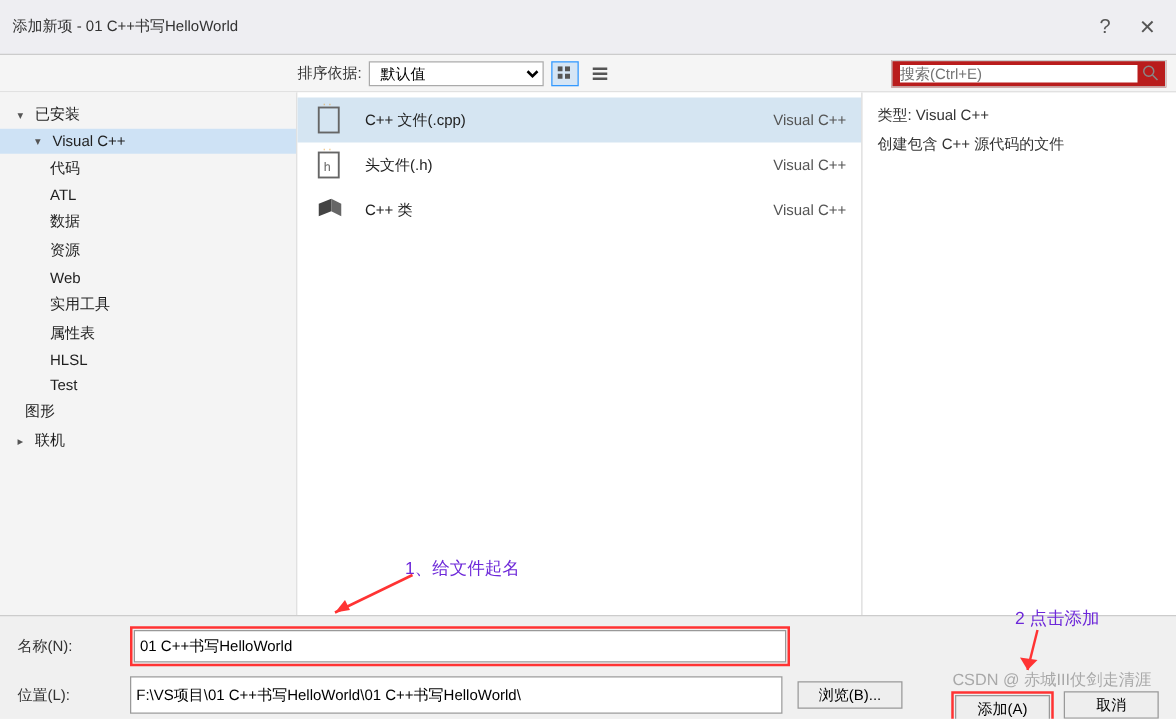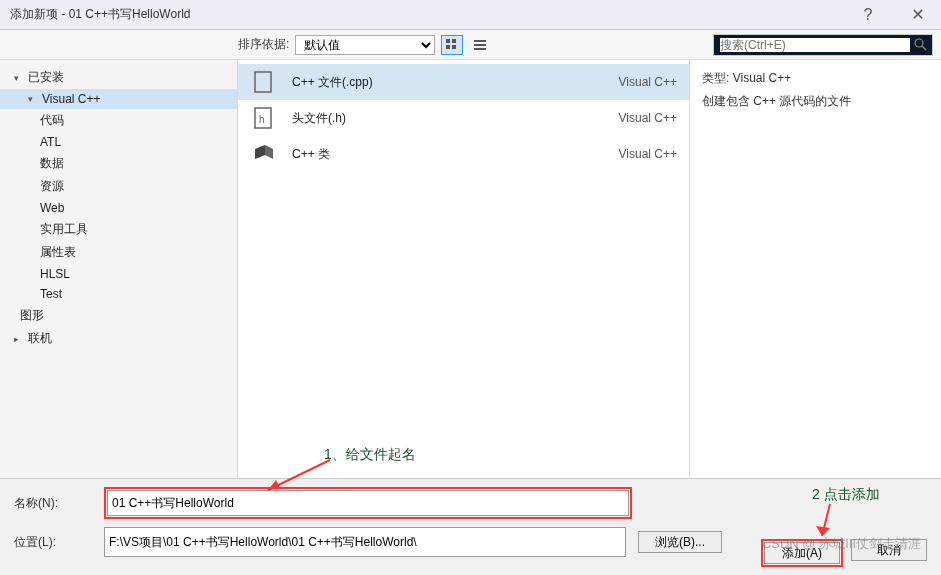--- a/index.html
+++ b/index.html
@@ -1,28 +1,28 @@
 <!DOCTYPE html>
 <html><head>
 <meta charset="utf-8">
 <style>
 * { box-sizing: border-box; margin: 0; padding: 0; font-family: "Microsoft YaHei", "Segoe UI", sans-serif; }
 body { width: 941px; height: 575px; background: #f0f0f0; overflow: hidden; position: relative; }
 
-.titlebar { height: 30px; background: #eeeef2; display: flex; align-items: center; padding: 0 6px 0 10px; border-bottom: 1px solid #ccc; gap: 16px; }
+.titlebar { height: 44px; background: #eeeef2; display: flex; align-items: center; padding: 0 6px 0 10px; border-bottom: 1px solid #ccc; }
 .titlebar .title { font-size: 12px; color: #333; flex: 1; }
 .titlebar .win-btn { width: 34px; height: 24px; display: flex; align-items: center; justify-content: center; color: #555; cursor: pointer; }
 
 .toolbar { height: 30px; background: #f5f5f5; display: flex; align-items: center; padding: 0 8px; gap: 6px; border-bottom: 1px solid #dadada; }
 .toolbar .spacer { flex: 1; }
 .sort-label { font-size: 12px; color: #333; margin-left: 230px; }
 .sort-select { width: 140px; height: 20px; font-size: 12px; border: 1px solid #aaa; background: #fff; padding: 0 4px; }
 .view-btn { width: 22px; height: 20px; border: 1px solid transparent; display: flex; align-items: center; justify-content: center; }
 .view-btn.active { border: 1px solid #3399ff; background: #d5e5f5; }
-.search-box { width: 220px; height: 22px; border: 1px solid #ccc; background: #0f172a; display: flex; align-items: center; padding: 0 2px 0 6px; }
+.search-box { width: 220px; height: 22px; border: 1px solid #ccc; background: #b91c1c; display: flex; align-items: center; padding: 0 2px 0 6px; }
 .search-box input { flex: 1; border: none; outline: none; font-size: 12px; }
 .search-box .s-icon { width: 20px; display: flex; justify-content: center; color: #888; }
 
 .main { display: flex; height: 418px; background: #fff; }
 .sidebar { width: 238px; background: #f4f4f4; border-right: 1px solid #dadada; padding: 6px 0; font-size: 12px; overflow: auto; }
 .tree-item { padding: 3px 4px 3px 14px; display: flex; align-items: center; gap: 4px; cursor: pointer; color: #1e1e1e; }
 .tree-item.level1 { padding-left: 14px; font-weight: normal; }
 .tree-item.level2 { padding-left: 40px; }
 .tree-item.selected { background: #cee2f5; }
 .arrow { width: 10px; display: inline-block; font-size: 9px; color: #555; }
@@ -43,21 +43,21 @@
 .form-row label { width: 90px; color: #333; }
 .form-row input.name-input { width: 522px; height: 22px; border: 1px solid #999; padding: 12px 4px; font-size: 12px; }
 .name-input-wrap { border: 2px solid #ff3333; padding: 1px; }
 .form-row .loc-input { width: 522px; height: 22px; border: 1px solid #999; background: #fff; padding: 14px 4px; font-size: 12px; }
 .browse-btn { width: 84px; height: 22px; margin-left: 12px; font-size: 12px; border: 1px solid #999; background: #eee; cursor: pointer; }
 
 .dialog-btns { position: absolute; right: 14px; bottom: 8px; display: flex; gap: 8px; }
 .dlg-btn { width: 76px; height: 22px; font-size: 12px; border: 1px solid #999; background: #eee; cursor: pointer; }
 .add-btn-wrap { border: 2px solid #ff3333; padding: 1px; }
 
-.annotation { position: absolute; color: #14532d; font-size: 14px; pointer-events: none; }
+.annotation { position: absolute; color: #6d28d9; font-size: 14px; pointer-events: none; }
 .arrow-svg { position: absolute; pointer-events: none; }
 .watermark { position: absolute; right: 20px; bottom: 22px; color: rgba(120,120,120,0.6); font-size: 13px; pointer-events: none; }
 
 svg { display: block; }
 </style>
 </head>
 <body>
 
 <div class="titlebar">
   <span class="title">添加新项 - 01 C++书写HelloWorld</span>

